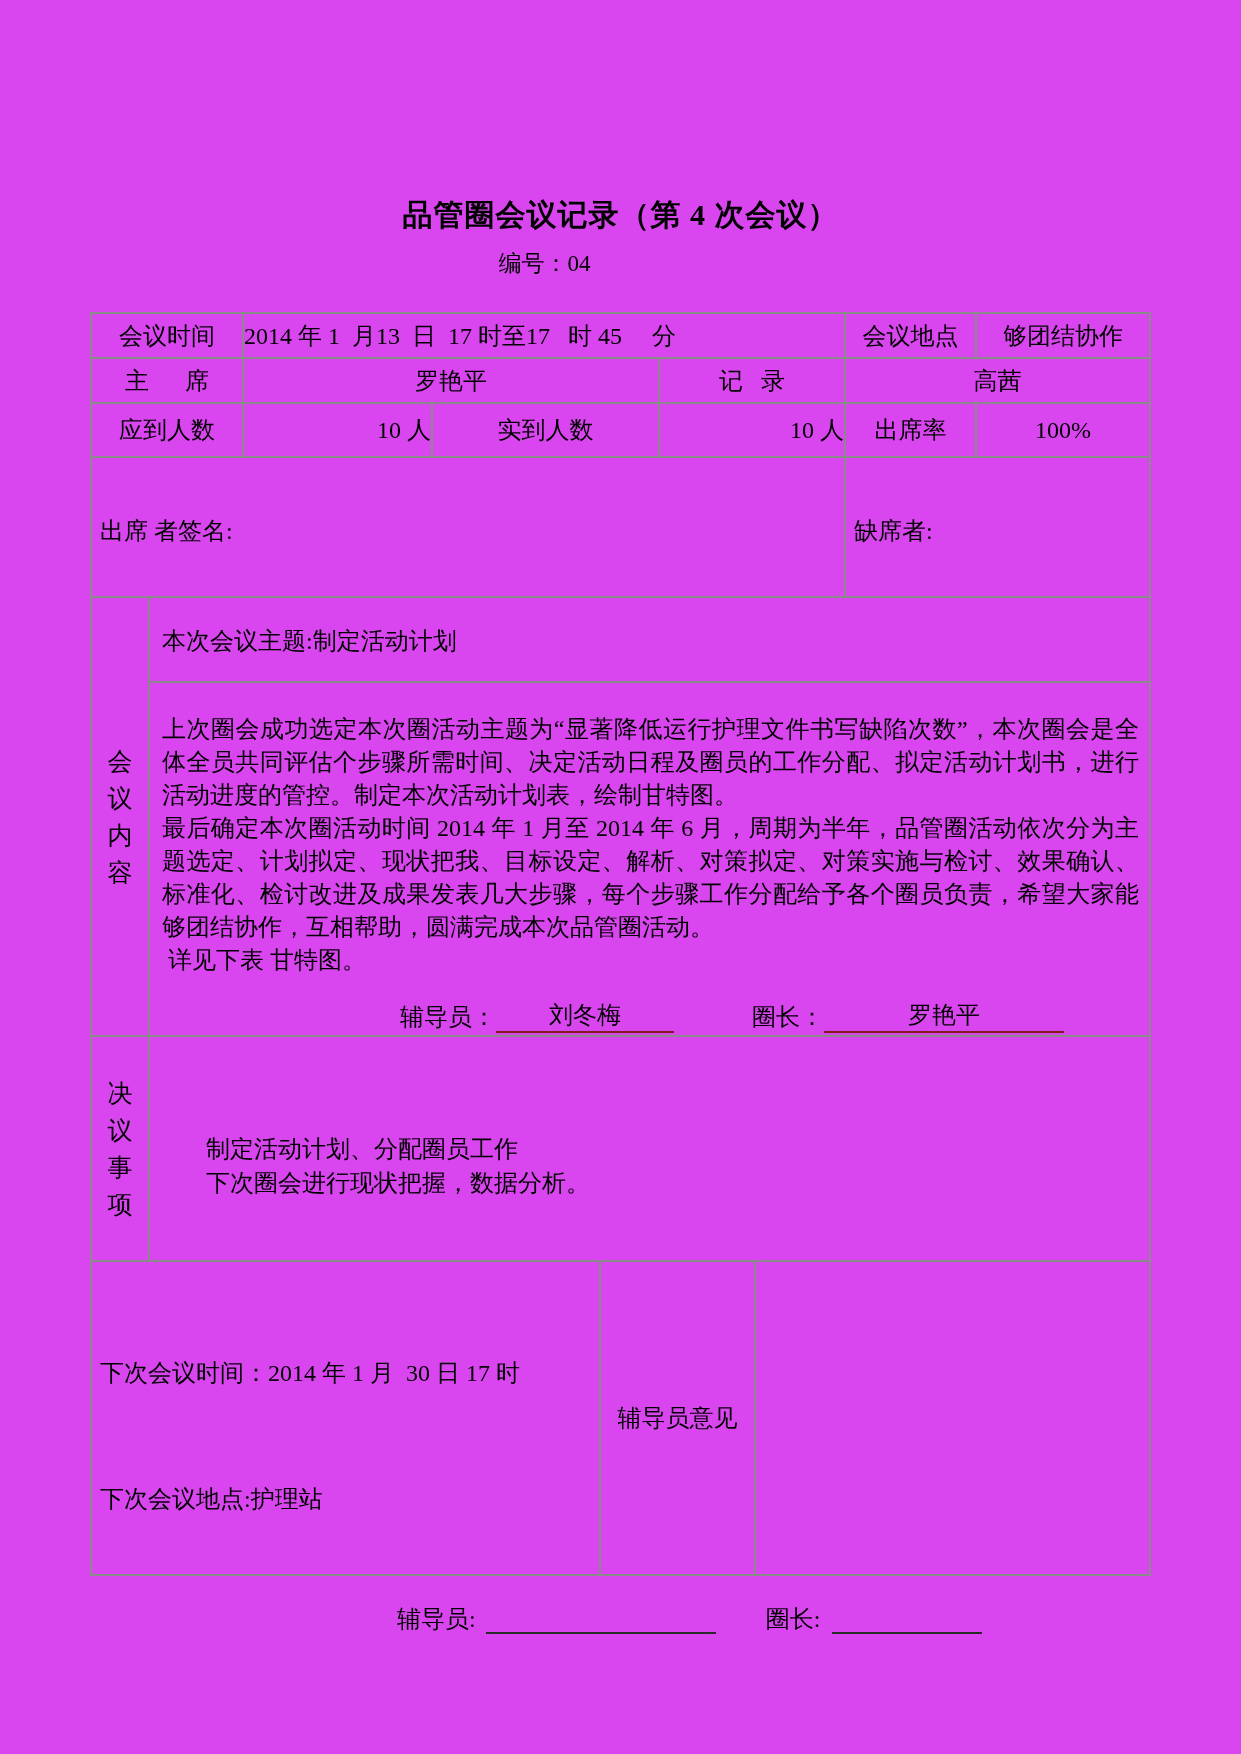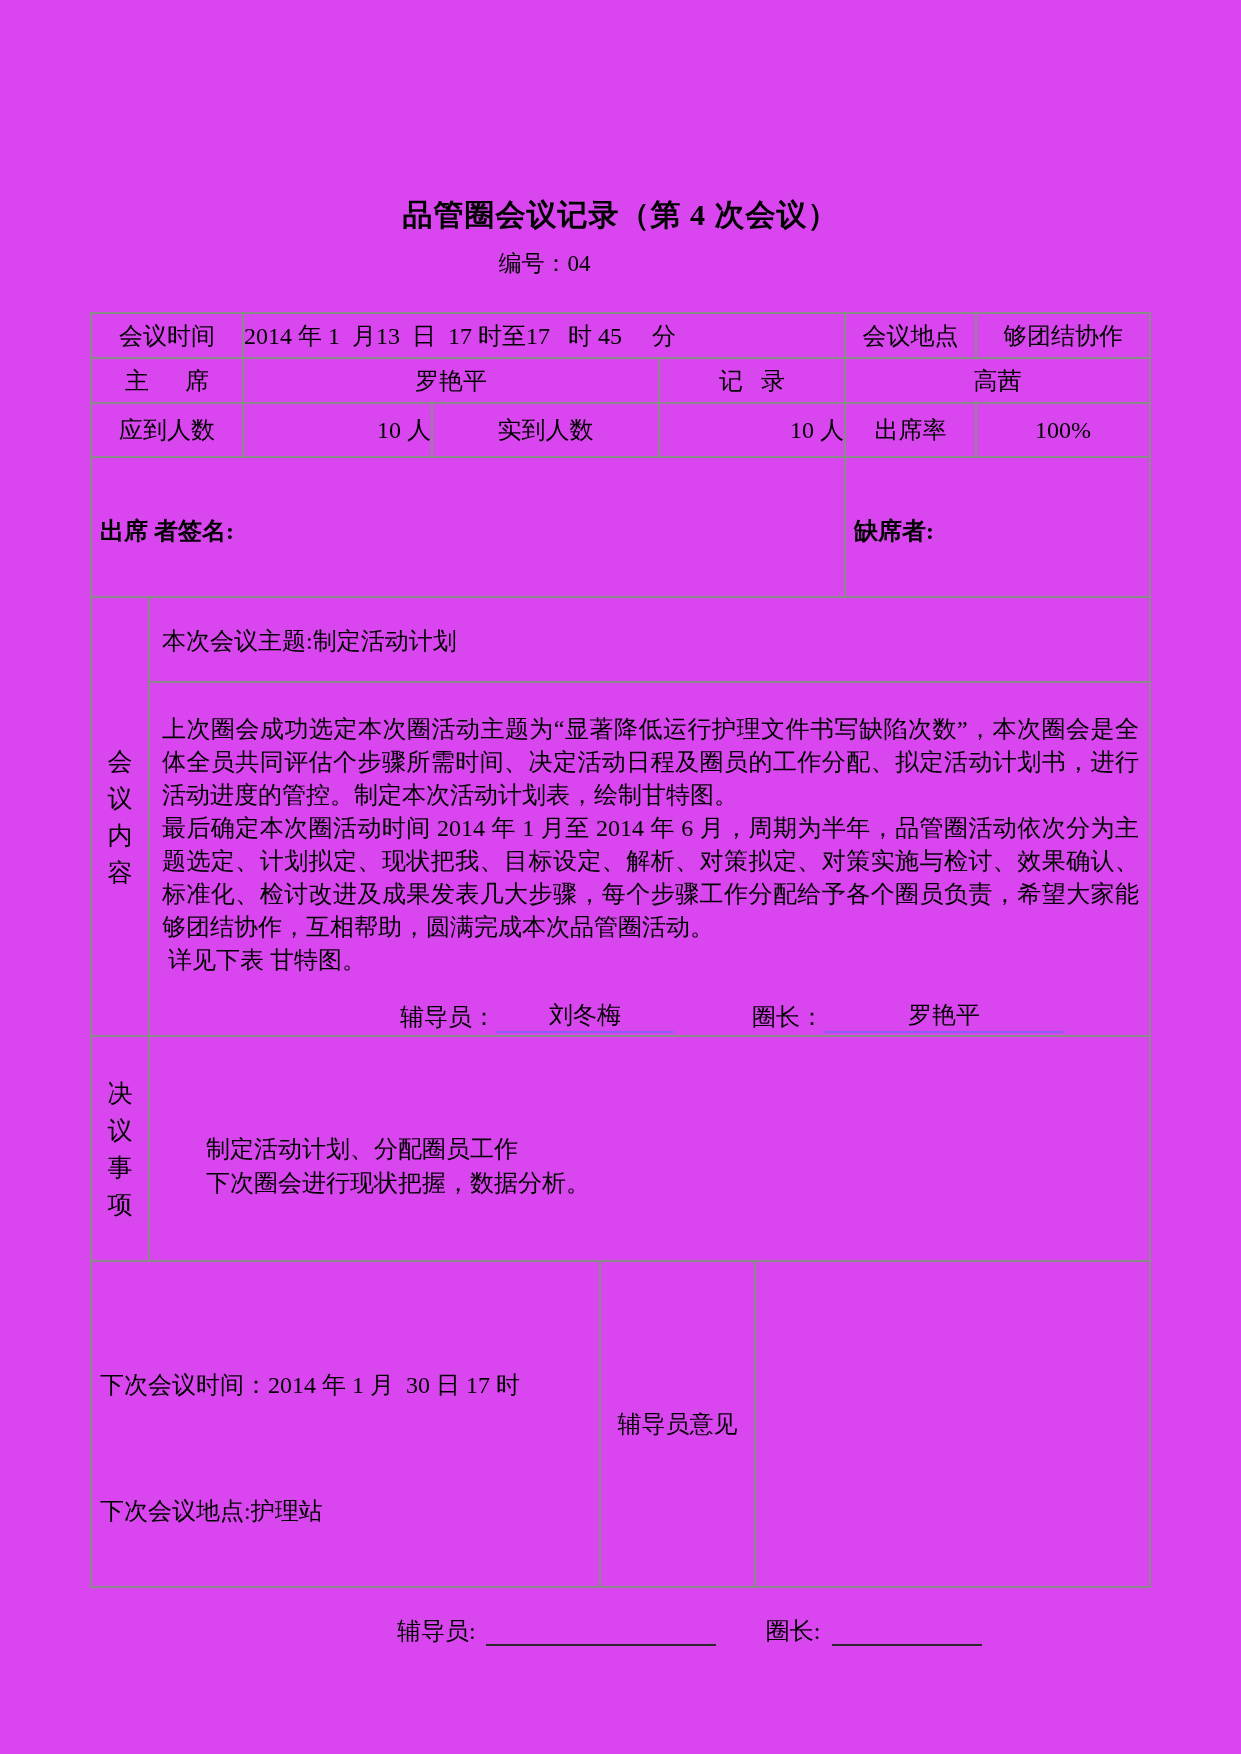--- a/index.html
+++ b/index.html
@@ -9,50 +9,50 @@
     font-family:"Liberation Serif","DejaVu Serif",serif;color:#000;
   }
   .title{text-align:center;font-size:30px;font-weight:bold;line-height:46px;letter-spacing:1px;}
   .docnum{width:1059px;margin:12px auto 0;text-align:center;box-sizing:border-box;
     padding-right:152px;font-size:23px;line-height:28px;}
   table.main{width:1059px;margin:34px auto 0;border-collapse:collapse;table-layout:fixed;font-size:24px;}
   table.main td{border:2px solid #8a8a8a;padding:0;vertical-align:middle;box-sizing:border-box;}
   tr.r1 td{height:45px;}
   tr.r2 td{height:45px;}
   tr.r3 td{height:54px;}
-  tr.r4 td{height:140px;font-weight:bold;}
+  tr.r4 td{height:140px;}
   tr.r5 td{height:439px;}
   tr.r6 td{height:225px;}
   tr.r7 td{height:173px;}
   .c{text-align:center;}
   .lab{text-align:center;white-space:pre;}
   .timecell{white-space:pre;padding-left:22px;}
   .num-r{text-align:right;padding-right:8px;white-space:pre;}
   .topcell{vertical-align:top;}
   .topcell .inlab{padding:8px 0 0 8px;}
   
   .vwrap{display:flex;align-items:center;justify-content:center;height:100%;}
   .vlabel{width:27px;font-size:25px;line-height:37px;word-break:break-all;text-align:center;}
   
   .contentcell{vertical-align:top;}
   .topicrow{height:83px;border-bottom:2px solid #8a8a8a;display:flex;align-items:center;padding-left:12px;box-sizing:border-box;}
   .para{padding:30px 10px 0 12px;line-height:33px;font-size:24px;}
   .para .ln{white-space:pre-wrap;}
   .para .j{text-align:justify;text-align-last:justify;}
   .sigrow{margin-top:22px;padding-left:250px;display:flex;align-items:flex-end;font-size:24px;}
-  .u-name{display:inline-block;border-bottom:2px solid #8b5cf6;text-align:center;height:32px;line-height:32px;}
+  .u-name{display:inline-block;border-bottom:2px solid #7f1d1d;text-align:center;height:32px;line-height:32px;}
   .u-advisor{width:178px;}
   .u-leader{width:240px;margin-right:10px;}
   .siggap{width:78px;}
   
   .rescell{vertical-align:top;}
   .resbody{padding:34px 10px 0 56px;line-height:34px;font-size:24px;}
   
   .nextcell{vertical-align:top;}
-  .nextbody{padding:48px 8px 0 8px;font-size:24px;line-height:30px;white-space:pre;}
+  .nextbody{padding:36px 8px 0 8px;font-size:24px;line-height:30px;white-space:pre;}
   .nextline2{margin-top:36px;}
   
   .footer{width:1059px;margin:26px auto 0;box-sizing:border-box;padding-left:306px;
     display:flex;align-items:flex-end;font-size:24px;line-height:30px;}
   .f-u{display:inline-block;border-bottom:2px solid #2a2a2a;height:30px;}
   .f-u1{width:230px;margin-left:10px;}
   .f-u2{width:150px;margin-left:12px;}
   .f-gap{width:50px;}
 </style>
 </head>

